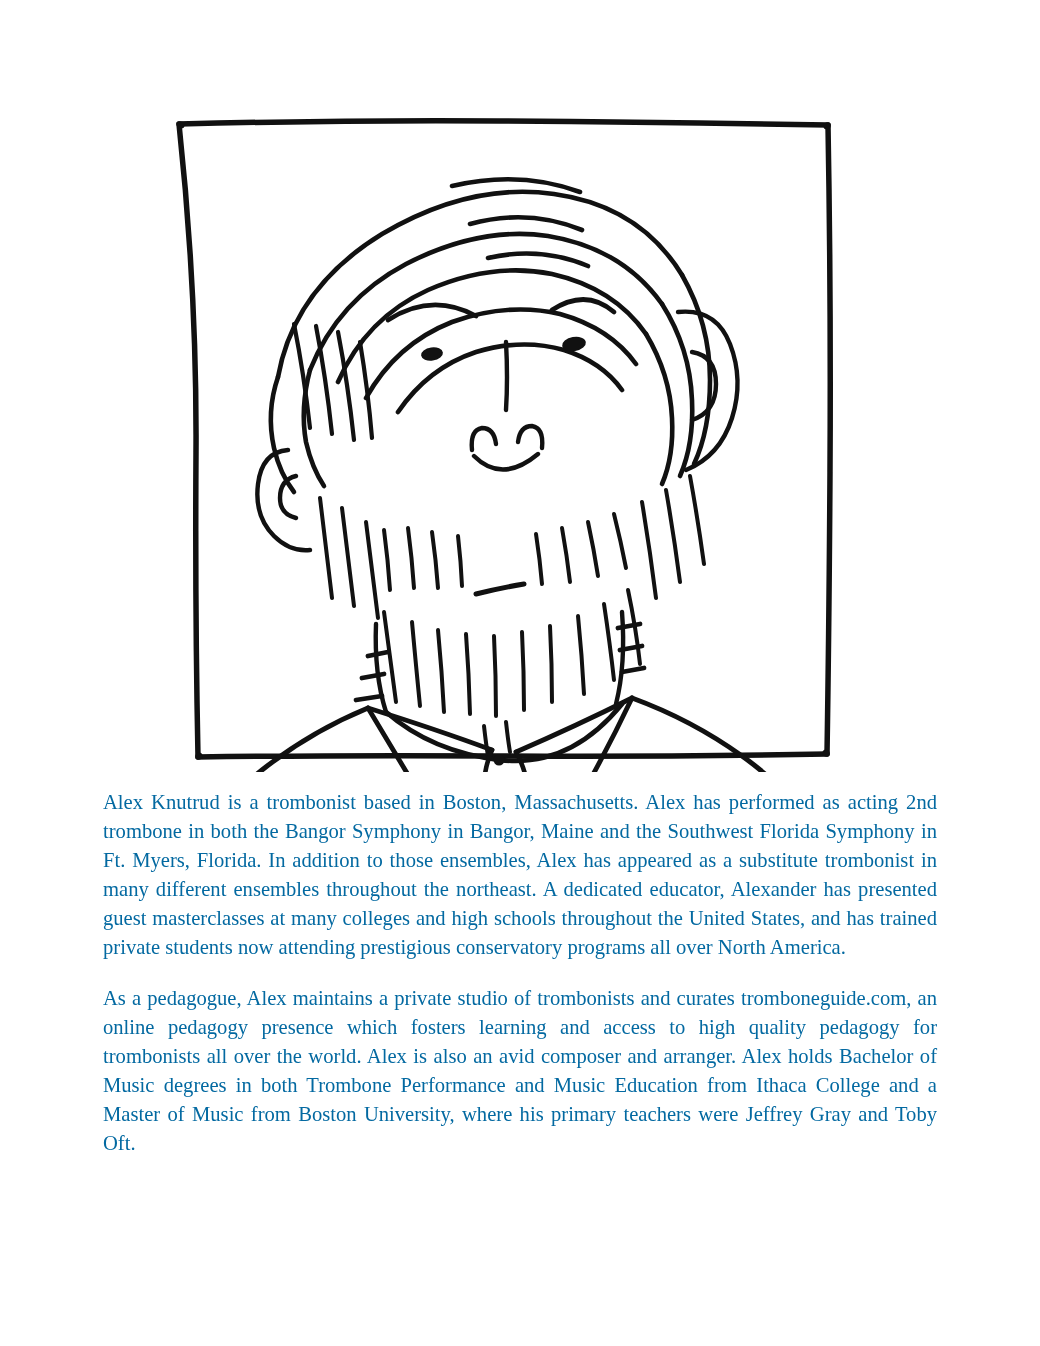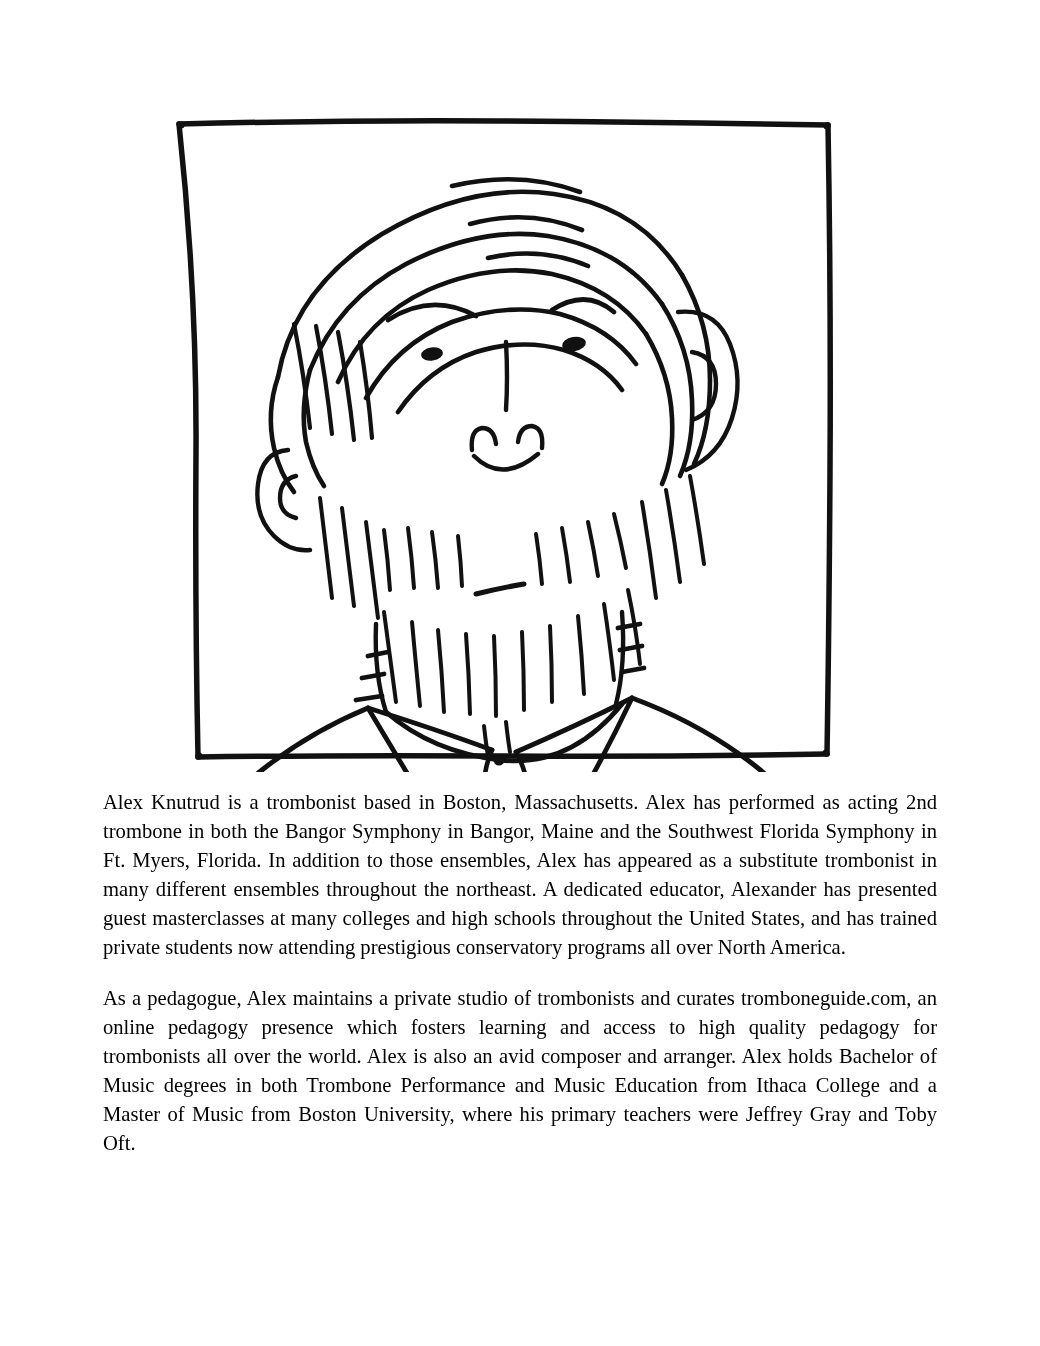--- a/index.html
+++ b/index.html
@@ -41,21 +41,21 @@
     width: 834px;
   }
   .bio-para {
     margin: 0 0 22px 0;
     font-size: 20.6px;
     line-height: 29px;
     text-align: justify;
     text-justify: inter-word;
     -webkit-hyphens: none;
     hyphens: none;
-    color: #000000;
+    color: #0369a1;
   }
   .bio-para:last-child {
     margin-bottom: 0;
     text-align: justify;
   }
   .bio-para.last-line-left {
     text-align-last: left;
   }
 </style>
 </head>

